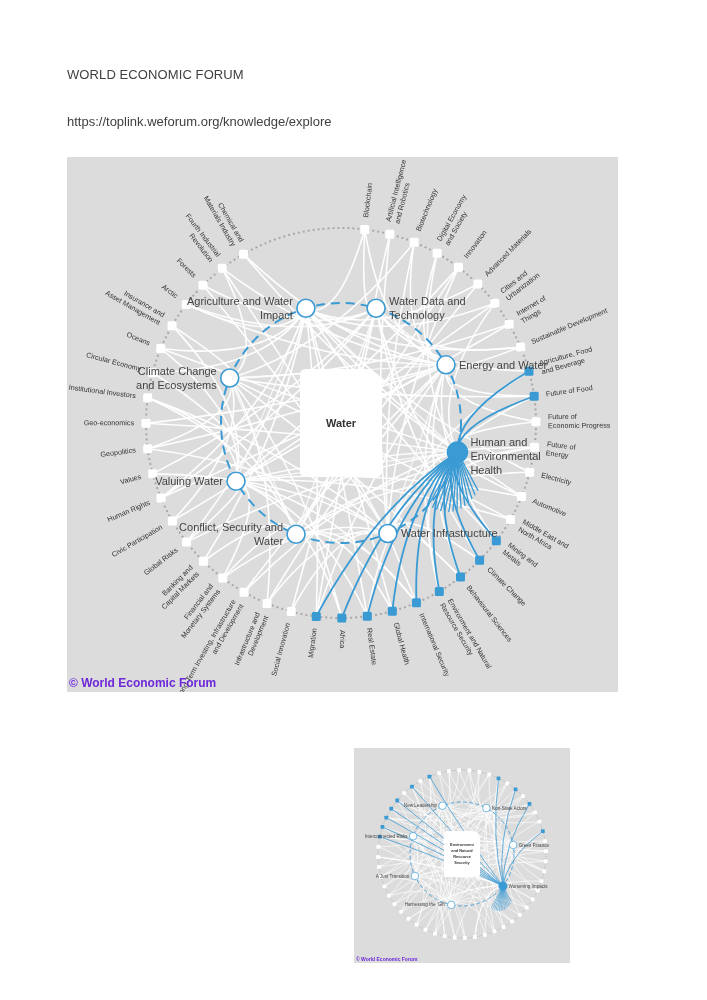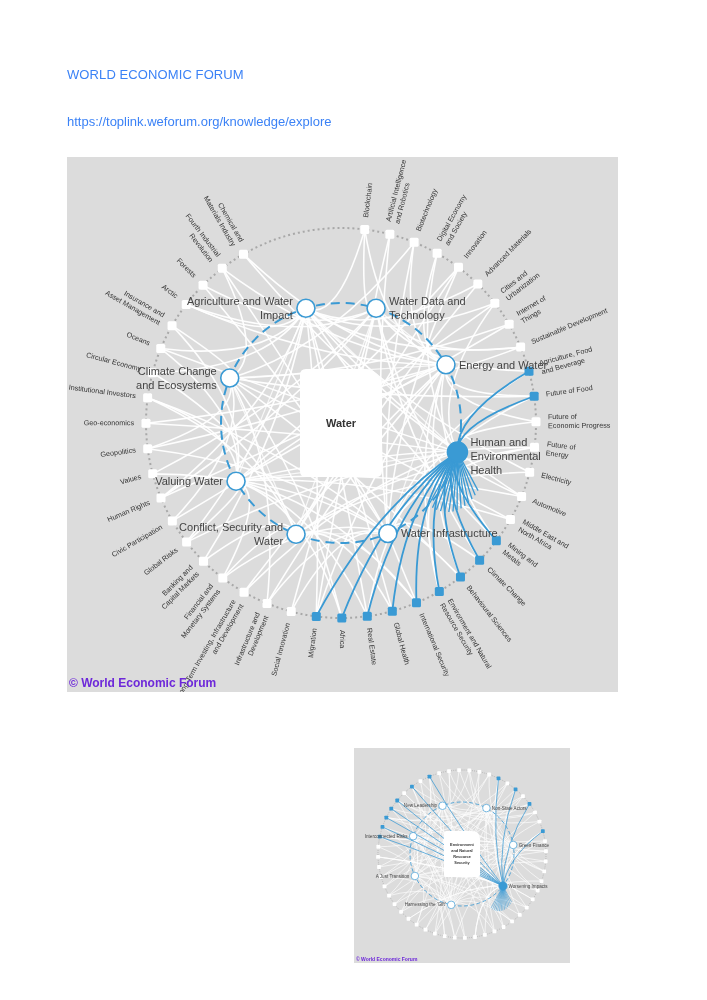--- a/index.html
+++ b/index.html
@@ -1,17 +1,17 @@
 <!DOCTYPE html>
 <html><head>
 <meta charset="utf-8">
 <style>
   html, body { margin:0; padding:0; background:#ffffff; }
   body { width:707px; height:1000px; position:relative; overflow:hidden; font-family:"Liberation Sans", sans-serif; color:#111; }
-  .hdr { position:absolute; left:67px; font-size:13px; color:#3b82f6; }
+  .hdr { position:absolute; left:67px; font-size:13px; color:#404040; }
   #title { top:67px; letter-spacing:0.1px; }
   #url { top:114px;text-align:right; }
   .panel { position:absolute; background:#dcdcdc; overflow:hidden; }
   #panel-main { left:67px; top:157px; width:551px; height:535px; }
   #panel-small { left:354px; top:748px; width:216px; height:215px; }
   .panel svg { position:absolute; left:0; top:0; }
   .copyright { position:absolute; font-family:"Liberation Sans", sans-serif; color:#6d28d9;font-weight:bold; }
   #panel-main .copyright { left:2px; bottom:2px; font-size:12px; }
   #panel-small .copyright { left:2px; bottom:1px; font-size:5px; }
 </style>

